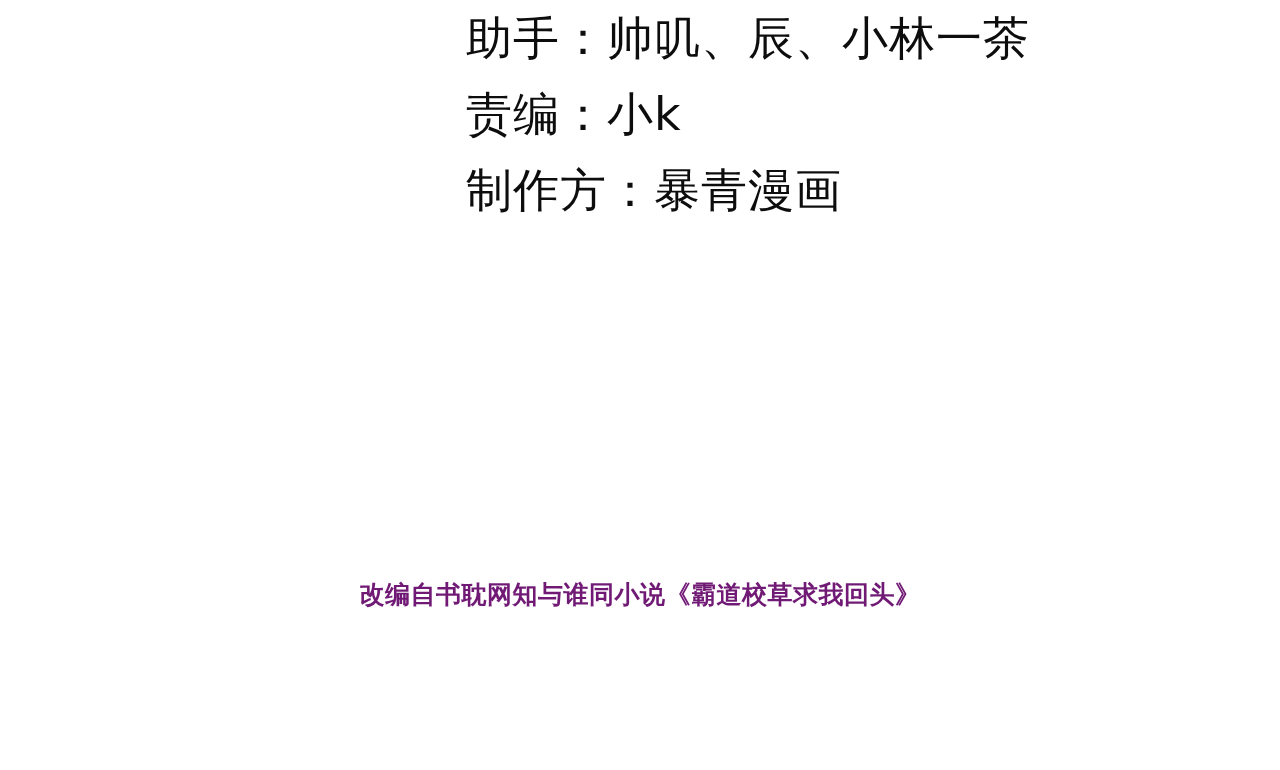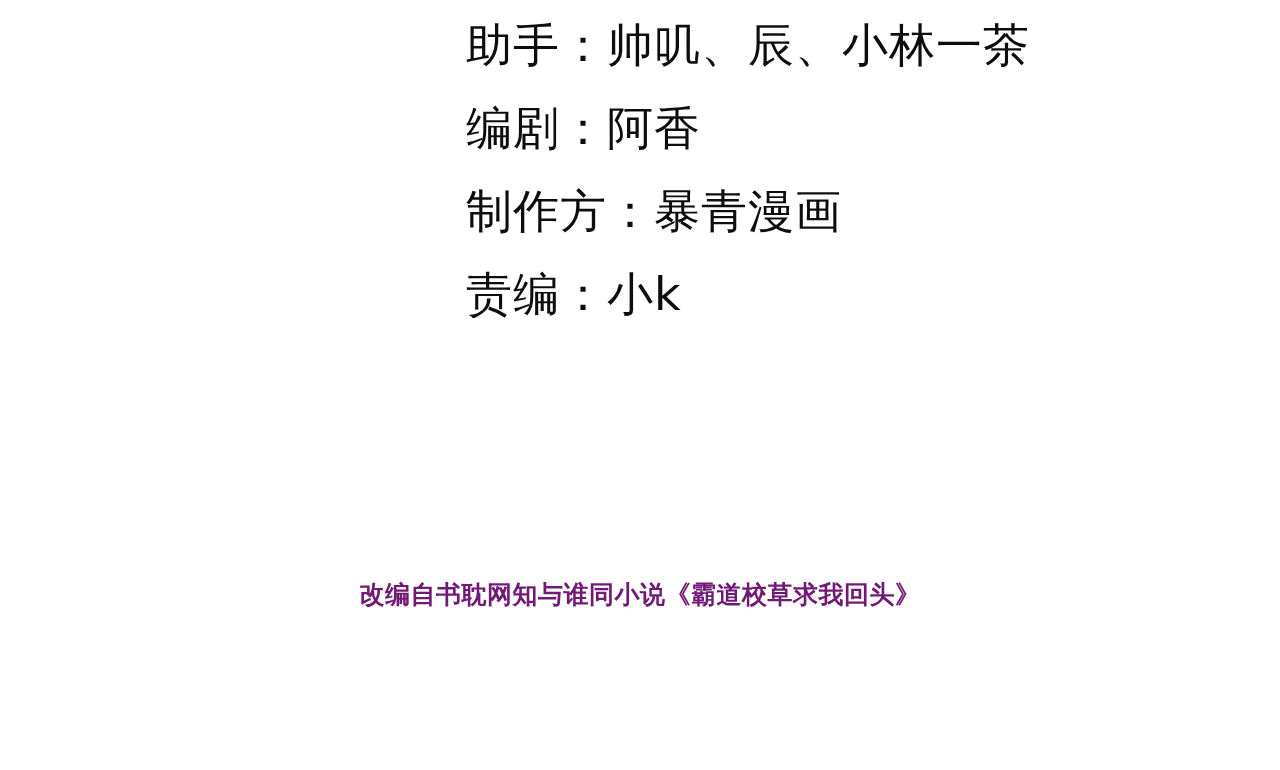--- a/index.html
+++ b/index.html
@@ -27,21 +27,20 @@
     top: 0px;
     width: 760px;
   }
   .credit-line {
     font-size: 46px;
     line-height: 76px;
     font-weight: 500;
     color: #0d0d0d;
     white-space: nowrap;
     letter-spacing: 1px;
-    margin-top: 7px;
   }
   .credit-line .label {
     display: inline;
   }
   .credit-line .value {
     display: inline;
   }
   .source-note {
     position: absolute;
     left: 0;
@@ -59,30 +58,27 @@
 <body>
 
 <div class="page">
 
   <div class="credits">
 
     <div class="credit-line">
       <span class="label">助手：</span><span class="value">帅叽、辰、小林一茶</span>
     </div>
 
-    <div class="credit-line">
-      <span class="label">编剧：</span><span class="value">阿香</span>
-    </div>
 
 
     <div class="credit-line">
-      <span class="label">制作方：</span><span class="value">暴青漫画</span>
+      <span class="label">责编：</span><span class="value">小k</span>
     </div>
 
     <div class="credit-line">
-      <span class="label">责编：</span><span class="value">小k</span>
+      <span class="label">制作方：</span><span class="value">暴青漫画</span>
     </div>
 
   </div>
 
   <div class="source-note">改编自书耽网知与谁同小说《霸道校草求我回头》</div>
 
 </div>
 
 </body></html>

